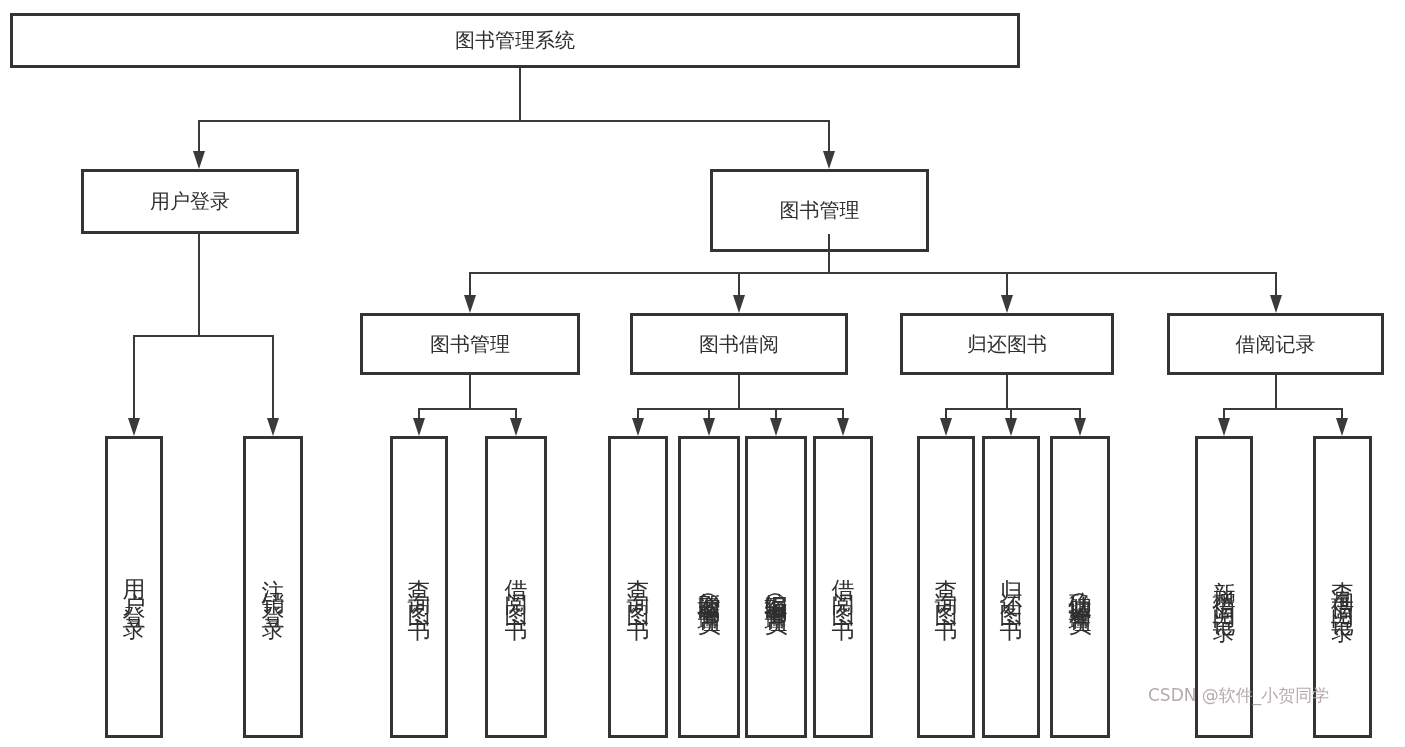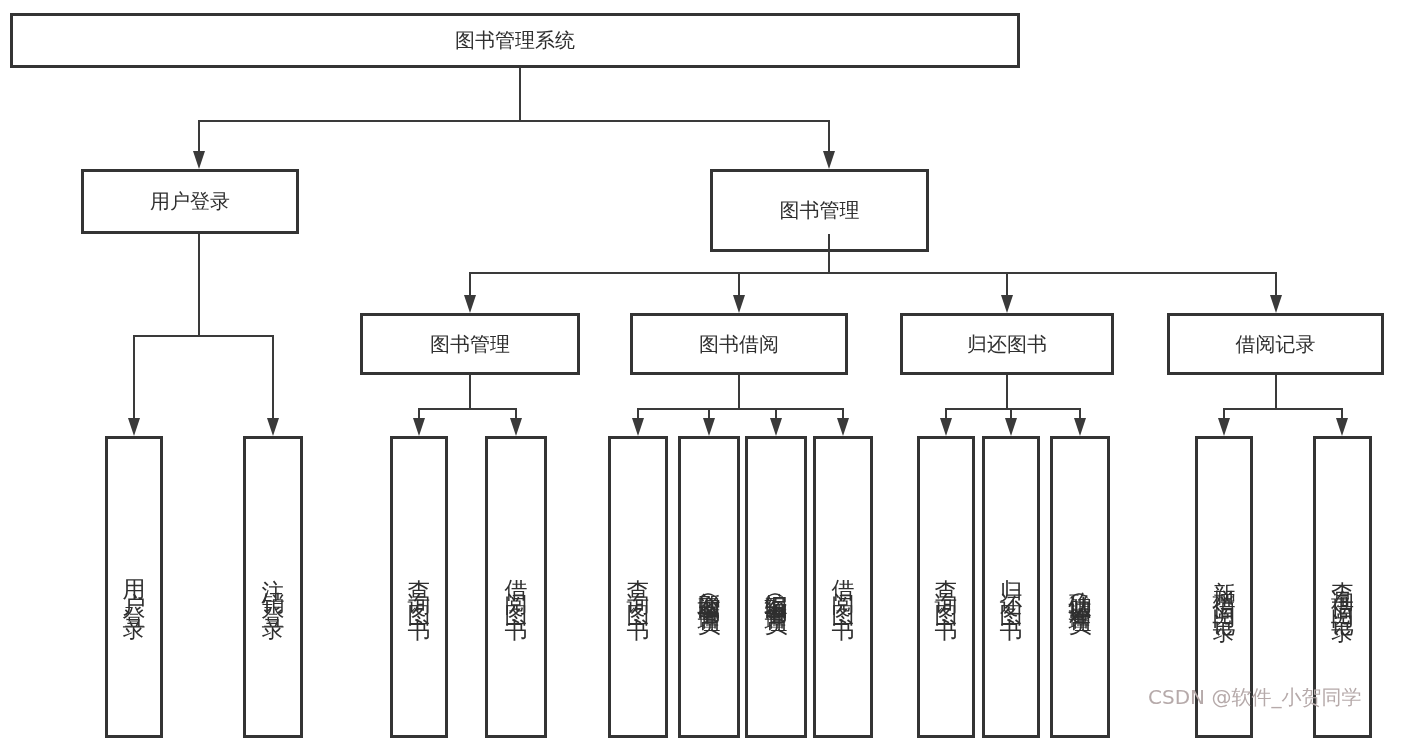--- a/index.html
+++ b/index.html
@@ -44,21 +44,21 @@
   .vl{width:2px;}
   .arr{
     position:absolute;width:0;height:0;
     border-left:6px solid transparent;
     border-right:6px solid transparent;
     border-top:18px solid var(--line);
   }
   .watermark{
     position:absolute;
     left:1148px;top:684px;
-    font-size:20px;
+    font-size:17px;
     color:var(--wm);
     white-space:nowrap;
     z-index:5;
   }
 </style>
 </head>
 <body>
 
 <div id="stage">
 

